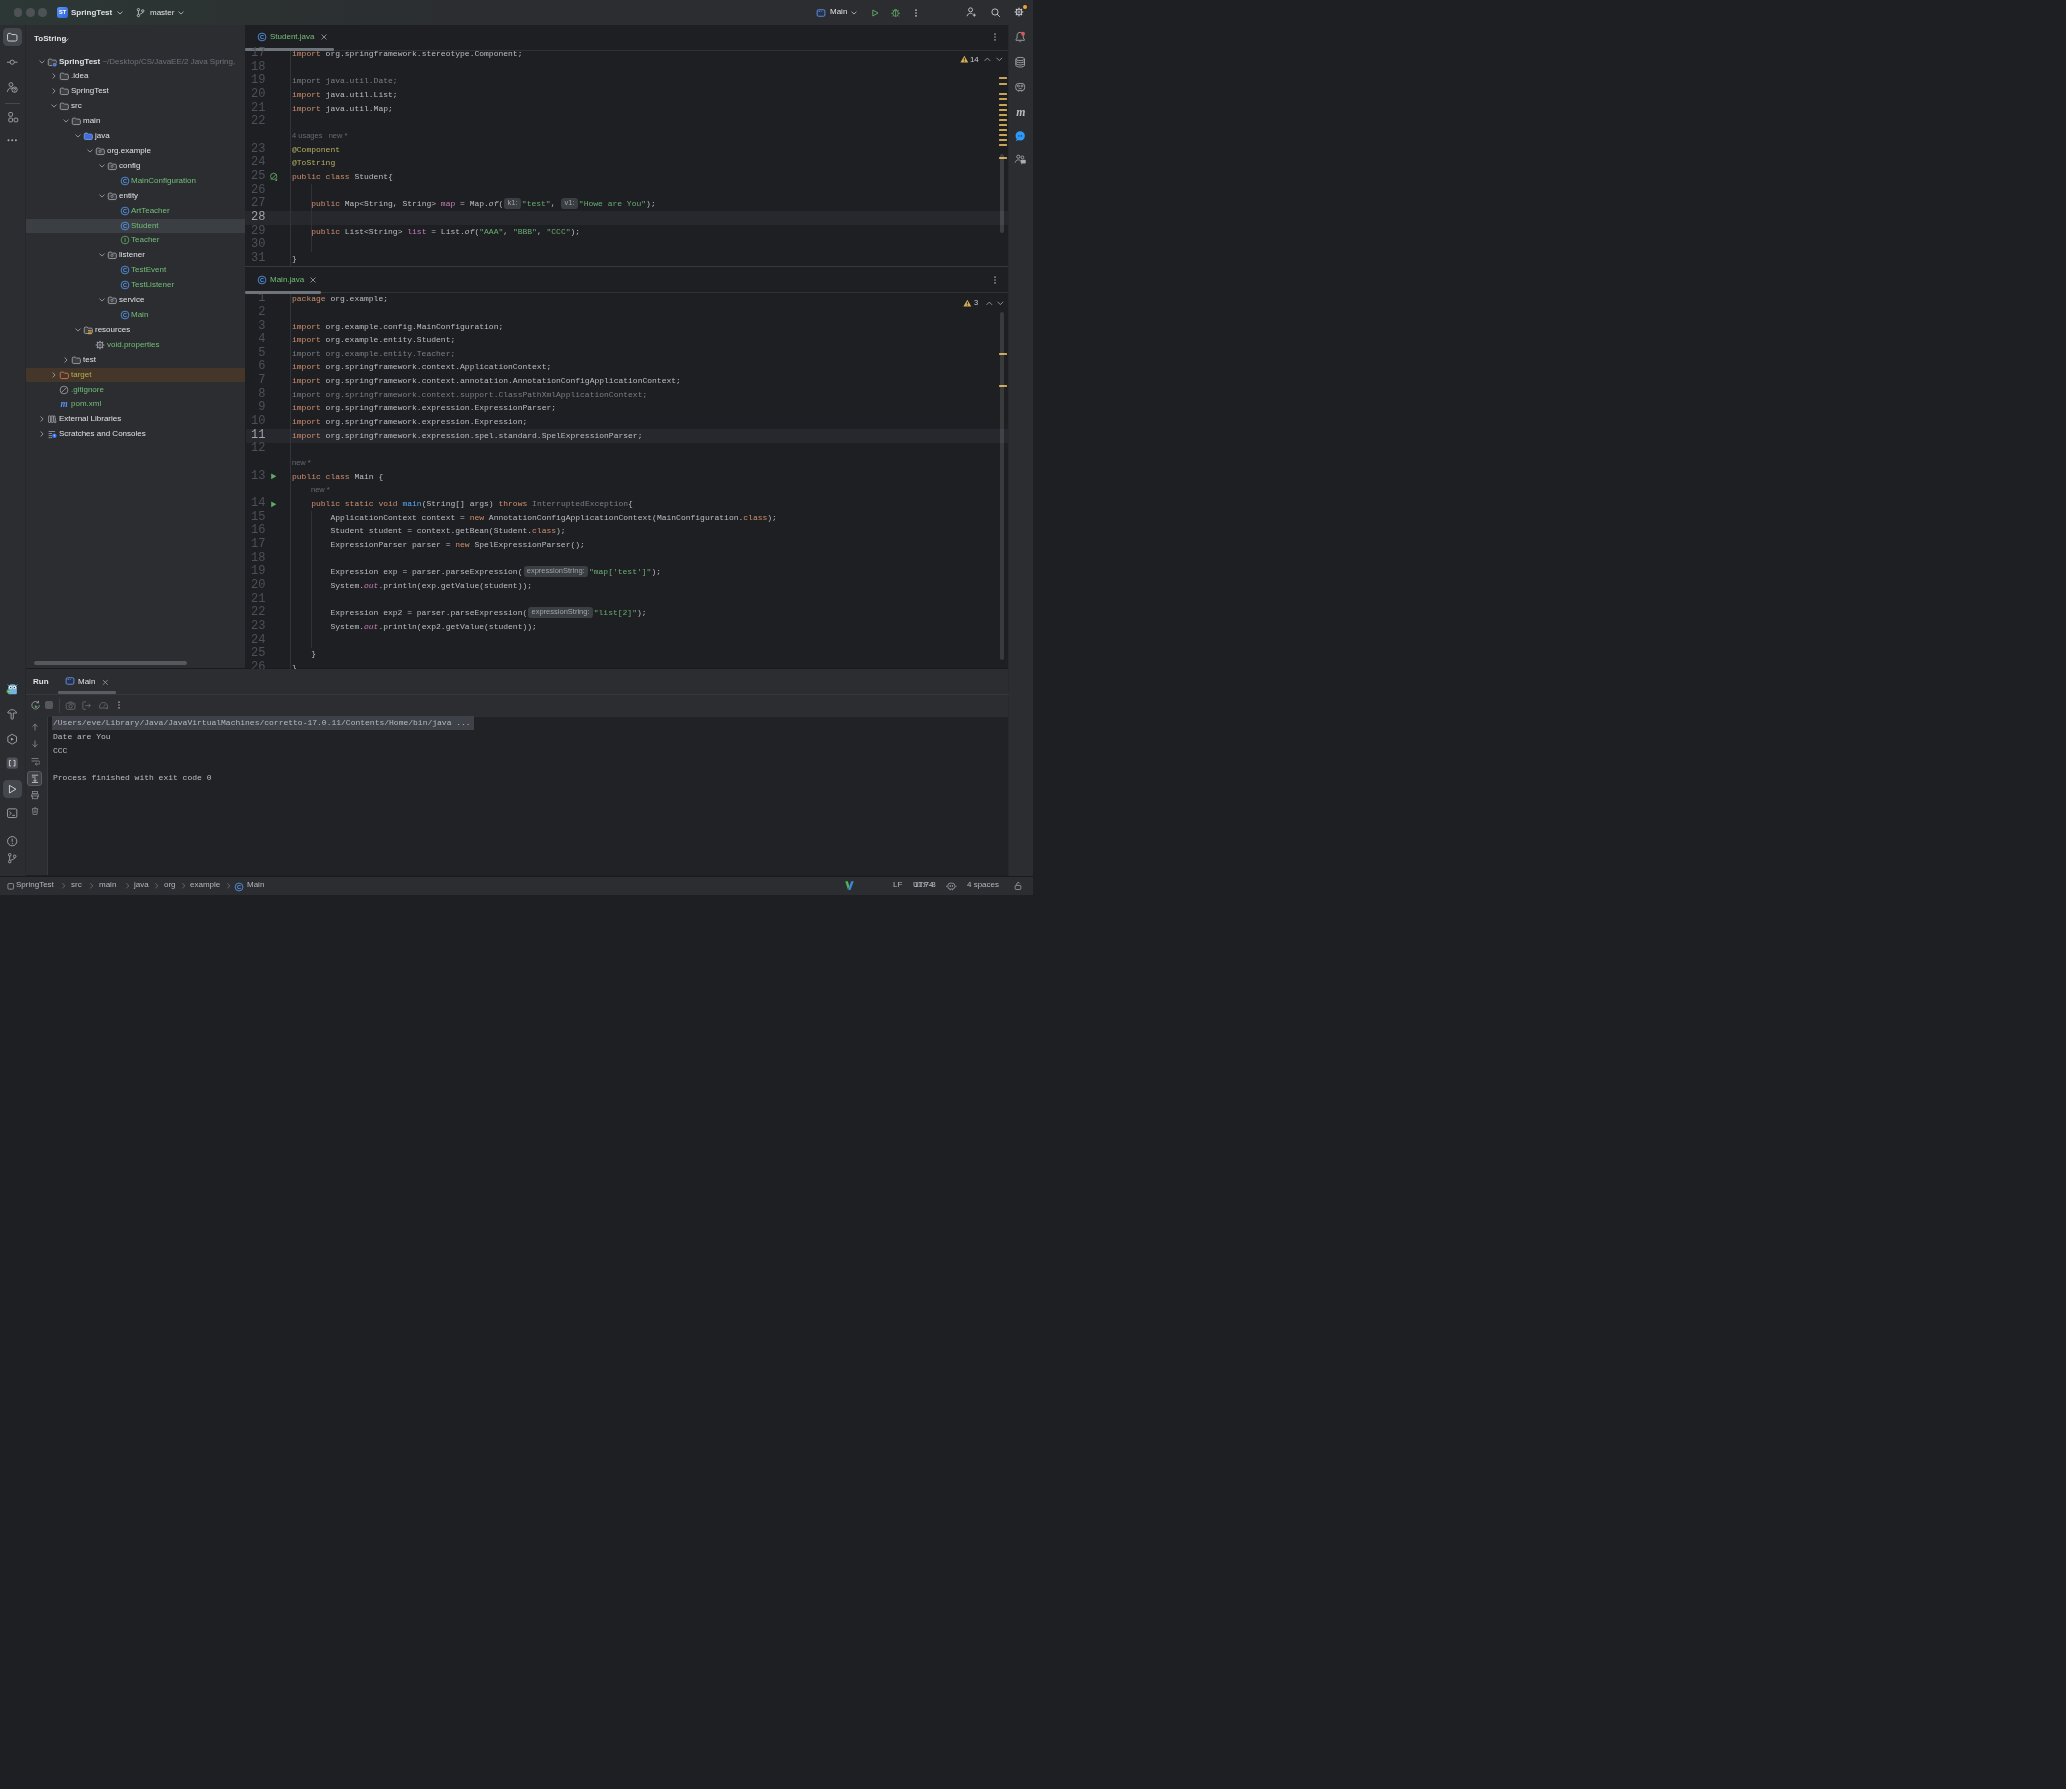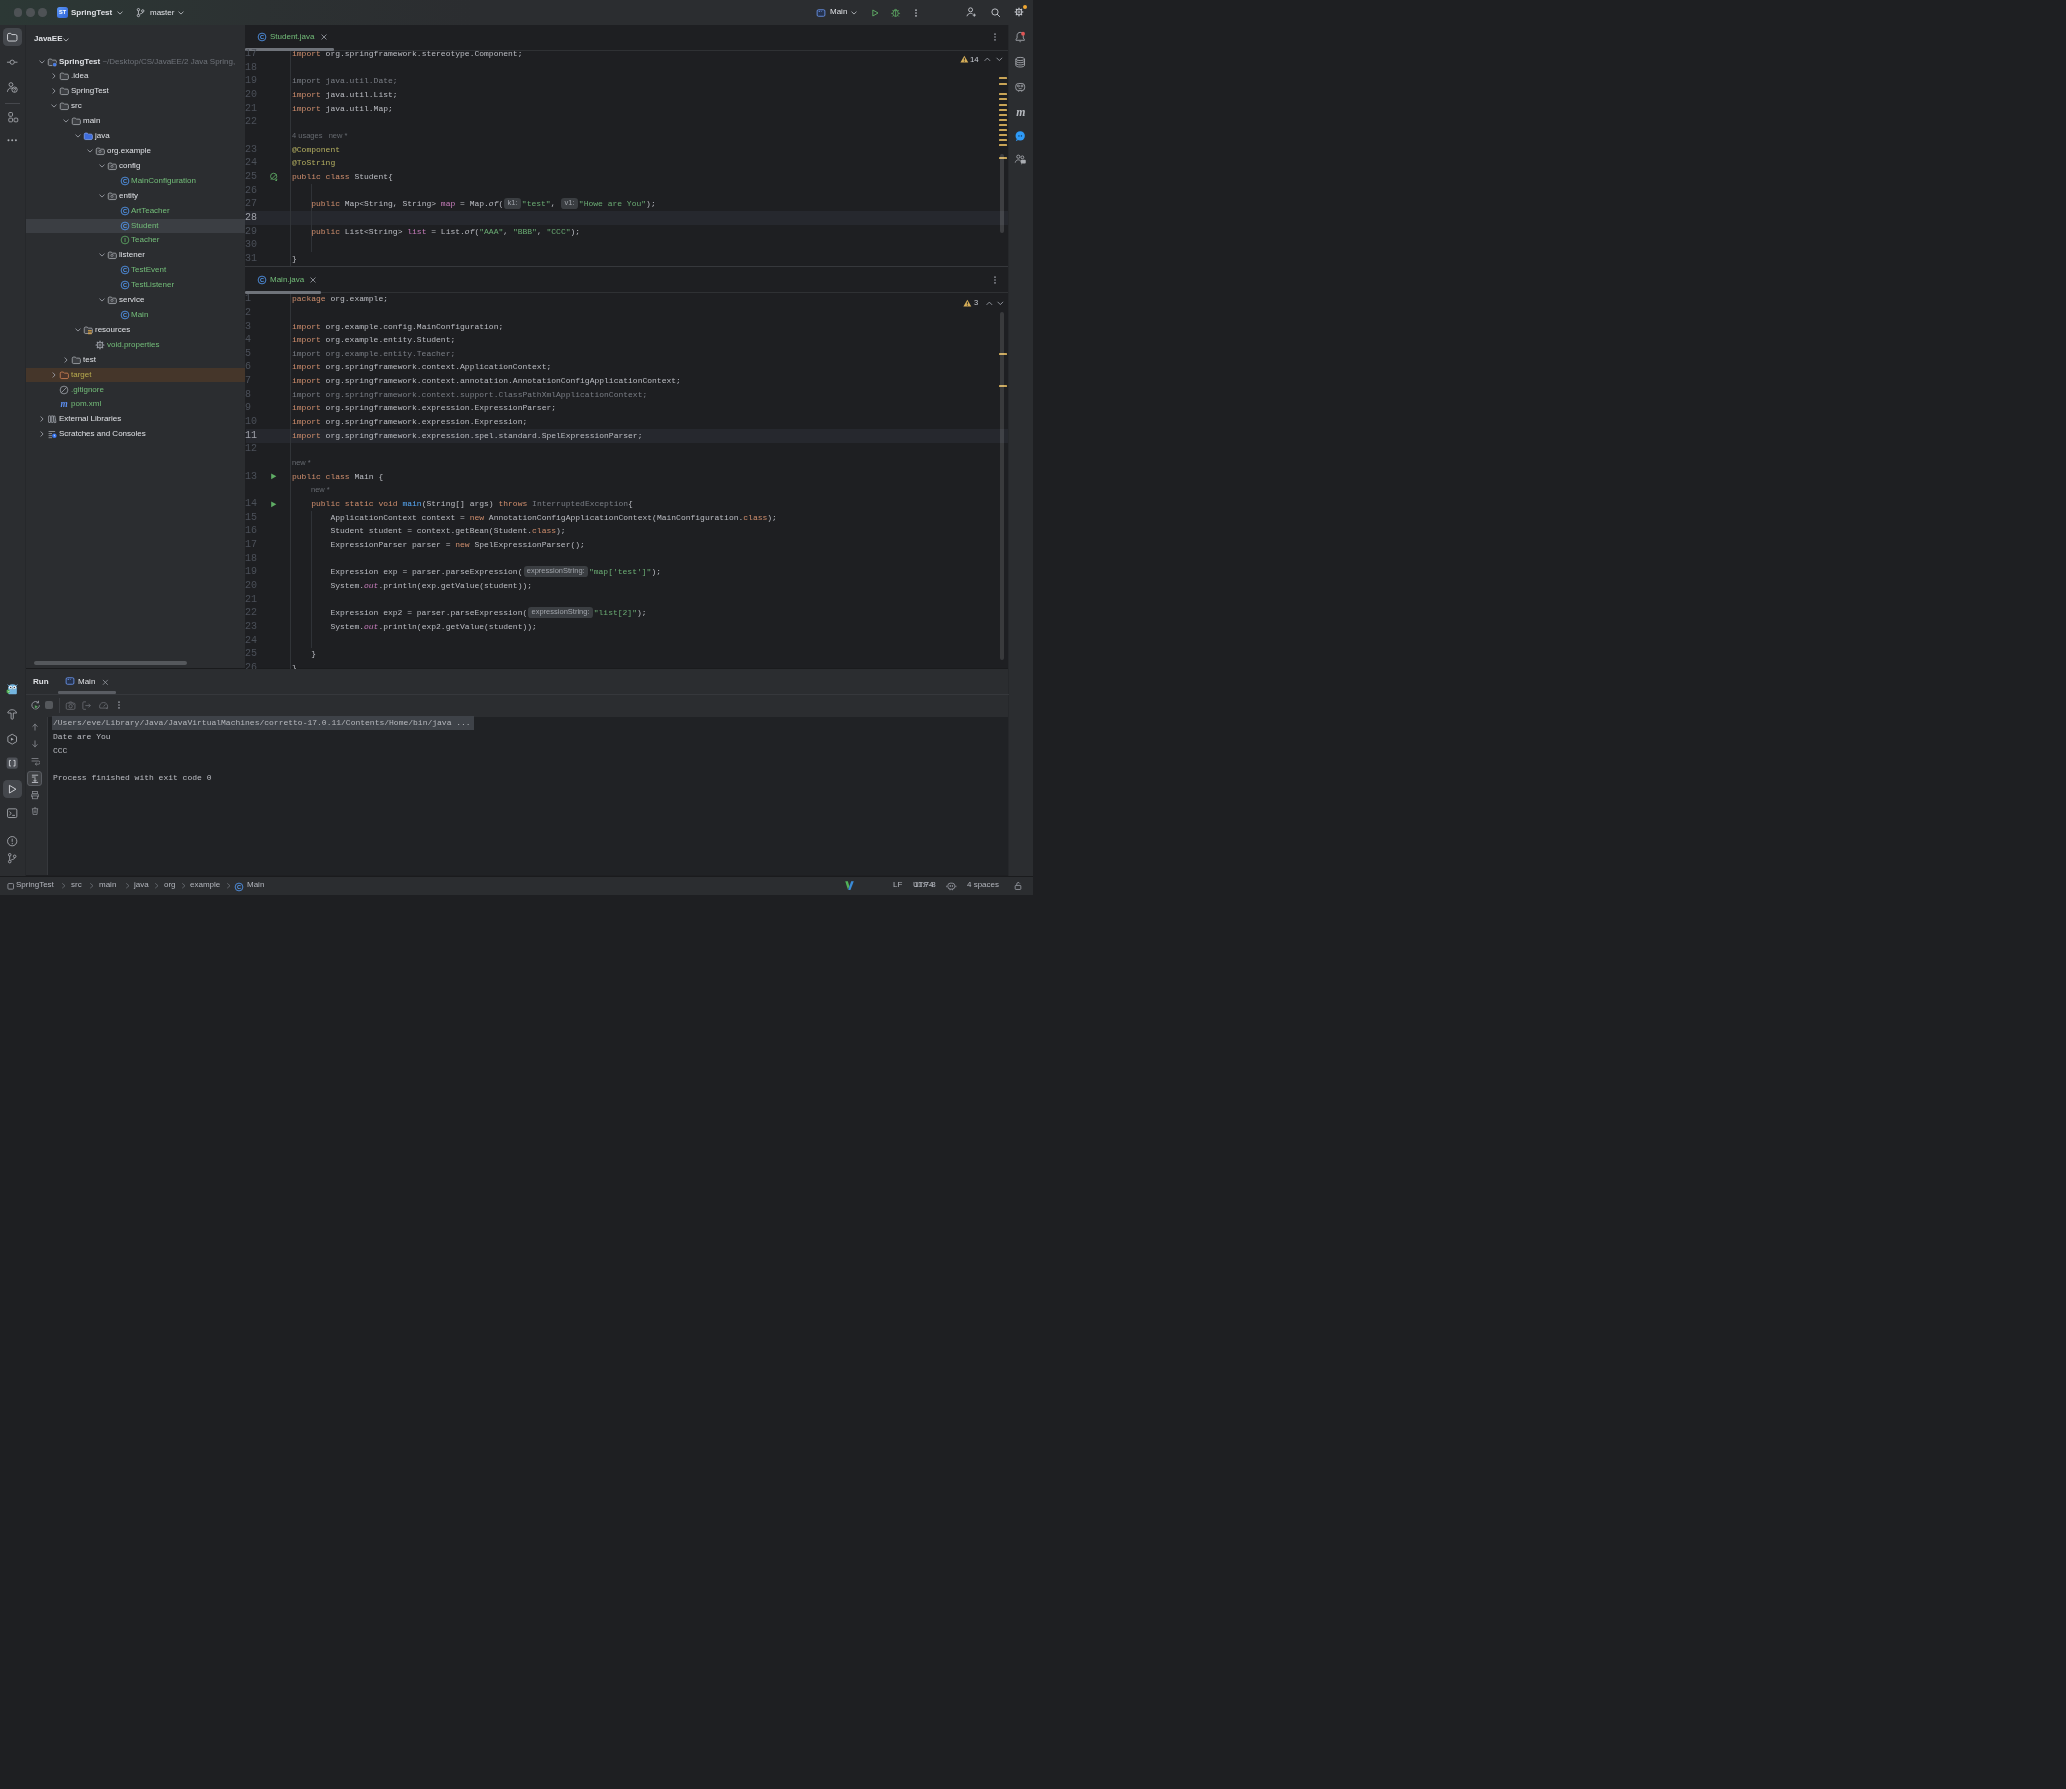--- a/index.html
+++ b/index.html
@@ -1,18 +1,18 @@
 <!DOCTYPE html>
 <html style="font-size:10px"><head><meta charset="utf-8"><style>
 *{margin:0;padding:0;box-sizing:border-box}
 html,body{width:1033px;height:895px;overflow:hidden}
 body{background:#1e1f22;font-family:"Liberation Sans",sans-serif;position:relative}
 .a{position:absolute}
 .cl{position:absolute;white-space:pre;height:13.7px;font-family:"Liberation Mono",monospace;font-size:8px;line-height:13.7px;color:#bcbec4}
-.num{position:absolute;width:20.5px;color:#4b5059;font-family:"Liberation Mono",monospace;font-size:10px;line-height:13.7px}
+.num{position:absolute;width:20.5px;text-align:right;color:#4b5059;font-family:"Liberation Mono",monospace;font-size:12px;line-height:13.7px}
 .kw{color:#cf8e6d}
 .str{color:#6aab73}
 .fld{color:#c77dbb}
 .gray{color:#7a7e85}
 .ann{color:#b3ae60}
 .mtd{color:#56a8f5}
 .it{font-style:italic}
 .chip{display:inline-block;background:#3b3e42;color:#a0a4ab;font-family:"Liberation Sans",sans-serif;font-size:7.5px;line-height:10px;border-radius:3.1px;padding:0.6px 3.1px;vertical-align:0.6px;margin:0 1.2px}
 .inlay{position:absolute;white-space:pre;height:13.7px;line-height:13.7px;font-family:"Liberation Sans",sans-serif;font-size:7.5px;color:#666a70}
 .green{color:#73bd79}
@@ -175,21 +175,21 @@
     </g>
   </svg>
 <svg class="a" style="left:6.2px;top:852px" width="12.4" height="12.4" viewBox="0 0 20 20">
     <g fill="none" stroke="#a8abb0" stroke-width="1.4">
       <circle cx="6" cy="4.5" r="2.1"></circle>
       <circle cx="6" cy="15.5" r="2.1"></circle>
       <circle cx="14" cy="7" r="2.1"></circle>
       <path d="M6 6.6v6.8M14 9.1c0 2.8-3.5 2.6-5.7 3.9"></path>
     </g>
   </svg>
-<div class="a" style="left:34px;top:34px;font-size:8px;font-weight:bold;color:#dfe1e5">JavaEE</div>
+<div class="a" style="left:34px;top:34px;font-size:8px;font-weight:bold;color:#dfe1e5">ToString</div>
 <svg class="a" style="left:61px;top:35px" width="10" height="10" viewBox="0 0 16 16">
     <path d="M4.5 6.3l3.5 3.4 3.5-3.4" stroke="#b8bbc0" fill="none" stroke-width="1.4" stroke-linecap="round" stroke-linejoin="round"></path>
   </svg>
 <svg class="a" style="left:37px;top:57px" width="10" height="10" viewBox="0 0 16 16">
     <path d="M4.5 6.3l3.5 3.4 3.5-3.4" stroke="#9da0a8" fill="none" stroke-width="1.4" stroke-linecap="round" stroke-linejoin="round"></path>
   </svg>
 <svg class="a" style="left:47px;top:57px" width="10" height="10" viewBox="0 0 16 16">
     <path d="M2 5.2c0-1 .8-1.9 1.9-1.9h2.3c.5 0 1 .2 1.3.6l1 1.1h4.6c1 0 1.9.8 1.9 1.9v4.9c0 1-.8 1.9-1.9 1.9H3.9c-1 0-1.9-.8-1.9-1.9V5.2z" fill="#3c3e42" stroke="#b2b5ba" stroke-width="1.2"></path>
     <rect x="8.5" y="8.5" width="7" height="7" rx="1.5" fill="#2b2d30"></rect>
     <rect x="10" y="10" width="4.5" height="4.5" rx="1" fill="#3574f0" stroke="#88a7ee" stroke-width=".8"></rect>

